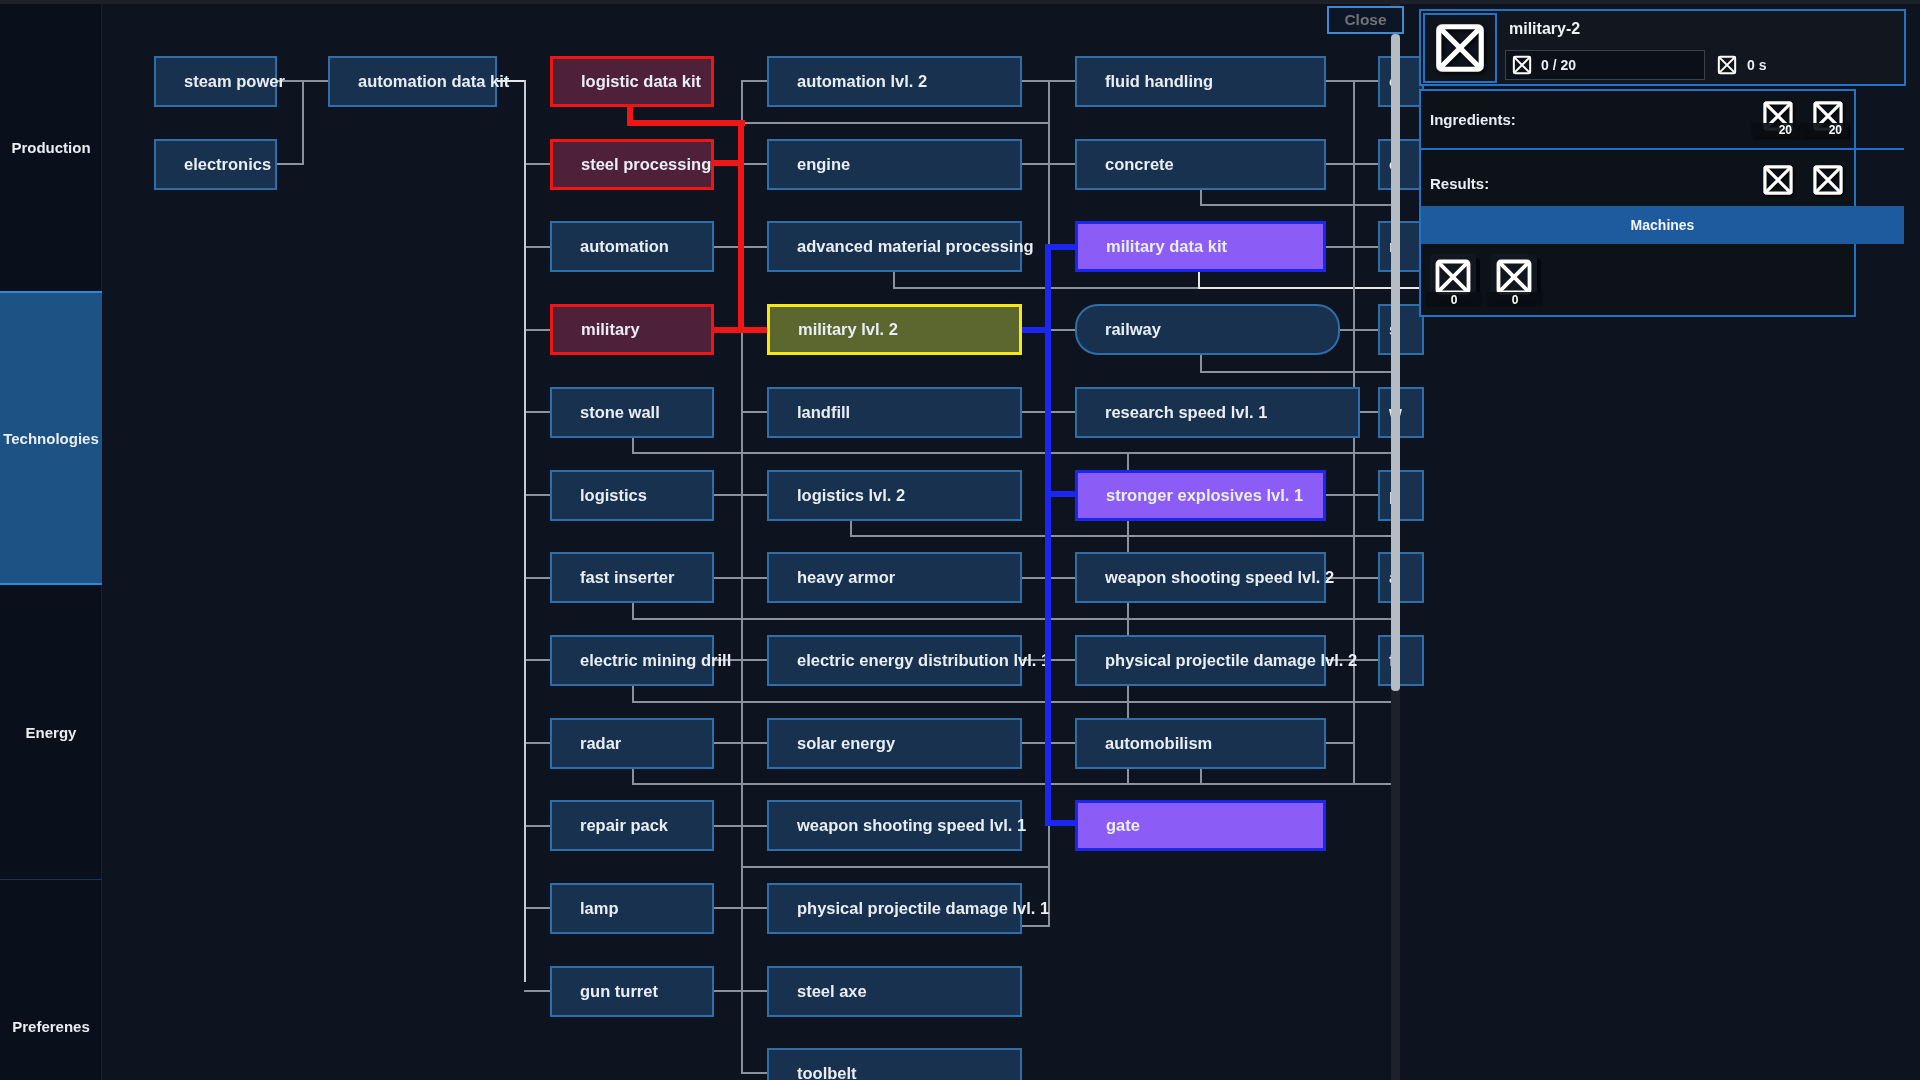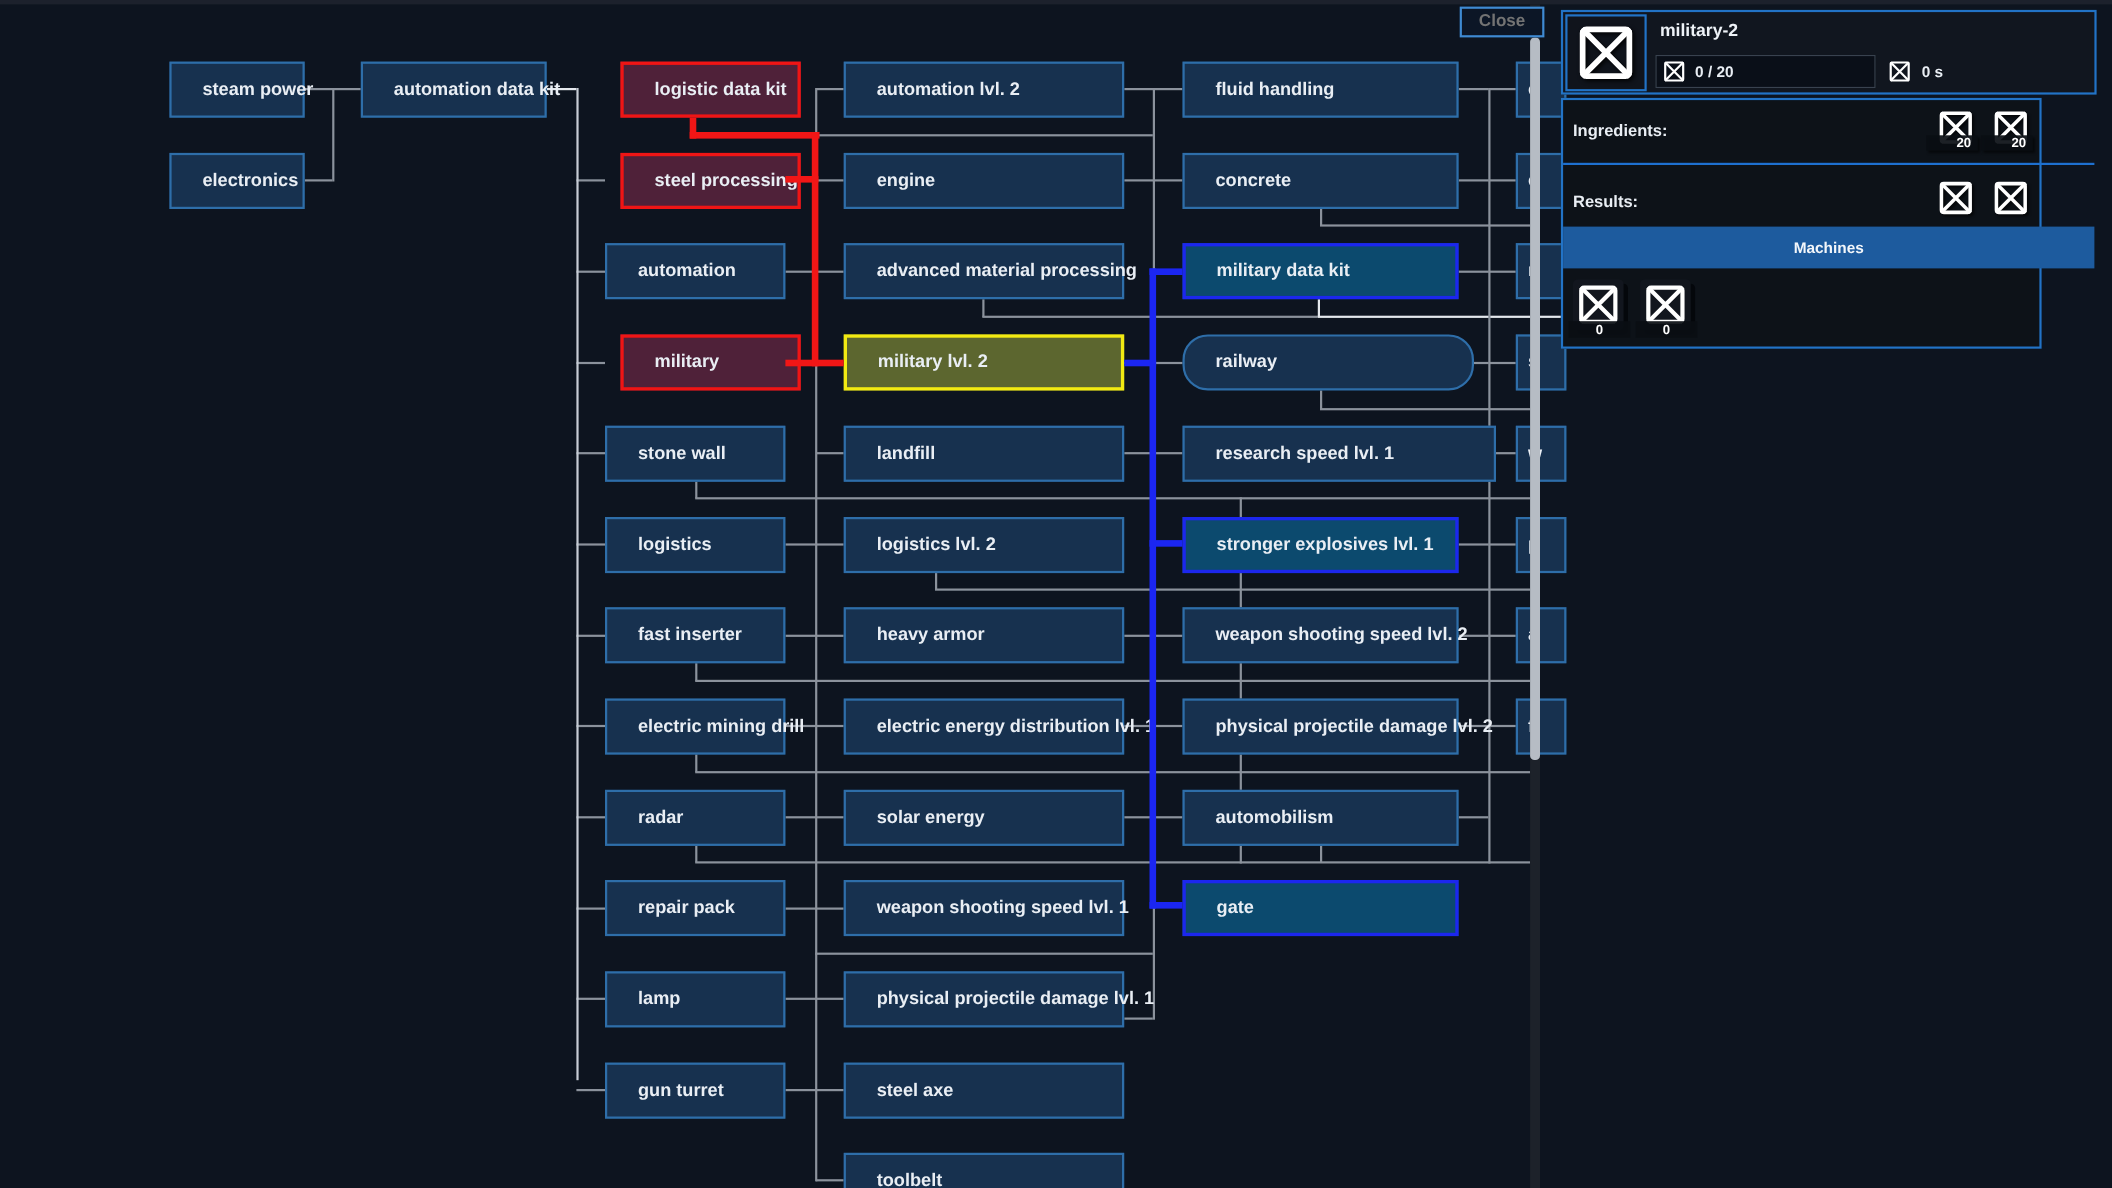--- a/index.html
+++ b/index.html
@@ -18,23 +18,23 @@
   .vl{position:absolute;width:2px;background:#8b929c;z-index:1;}
   .lw{background:#e4e8ed;}
   .lw2{background:#c6ccd4;}
   .rh{position:absolute;height:6px;background:#f11616;z-index:3;}
   .rv{position:absolute;width:6px;background:#f11616;z-index:3;}
   .bh{position:absolute;height:6px;background:#1b26f2;z-index:3;}
   .bv{position:absolute;width:6px;background:#1b26f2;z-index:3;}
   .node{position:absolute;height:51px;display:flex;align-items:center;padding-left:28px;
     font-size:16.5px;font-weight:600;color:#e9eef4;background:#17314f;border:2px solid #2e6ea9;
     z-index:2;white-space:nowrap;cursor:pointer;}
-  .n-red{border:3px solid #ef1515;background:#4f2139;margin-left:14px;}
+  .n-red{border:3px solid #ef1515;background:#4f2139;}
   .n-selected{border:3px solid #f2ea12;background:#5c662f;}
-  .n-unlock{border:3px solid #1c27ee;background:#0c4a6e;}
+  .n-unlock{border:3px solid #1c27ee;background:#8b5cf6;}
   .n-partial{padding-left:9px;overflow:hidden;}
   
   .sb-track{position:absolute;left:1391px;top:4px;width:9px;height:1076px;background:#1d222a;z-index:4;}
   .sb-thumb{position:absolute;left:1391px;top:34px;width:9px;height:657px;background:#b6bcc4;border-radius:4px;z-index:4;}
   
   .close-btn{position:absolute;left:1327px;top:6px;width:77px;height:28px;background:#0c1626;
     border:2px solid #3f8ad2;color:#737373;font-size:15.5px;font-weight:600;display:flex;
     align-items:center;justify-content:center;z-index:6;cursor:pointer;}
   
   .panel{position:absolute;left:1419px;top:9px;width:487px;z-index:6;font-weight:600;}
@@ -60,20 +60,26 @@
     color:#fff;font-size:12px;display:flex;align-items:center;justify-content:center;}
   .m-row{position:absolute;left:9px;top:163px;display:flex;gap:15px;}
   .xicon{display:block;}
 </style>
 </head>
 <body>
 
 <div class="screen">
   <div class="topstrip"></div>
 
+  <div class="sidebar">
+      <div class="sb-sec" style="top: 0px; height: 287px;">Production</div>
+      <div class="sb-sec sb-active" style="top: 287px; height: 294px;">Technologies</div>
+      <div class="sb-sec" style="top: 581px; height: 294px;">Energy</div>
+      <div class="sb-sec sb-pref" style="top: 875px; height: 294px;">Preferenes</div>
+    </div>
 
   <div>
       <div class="node" style="left: 154px; width: 123px; top: 56px;">steam power</div>
       <div class="node" style="left: 154px; width: 123px; top: 139px;">electronics</div>
       <div class="node" style="left: 328px; width: 169px; top: 56px;">automation data kit</div>
       <div class="node n-red" style="left: 550px; width: 164px; top: 56px;">logistic data kit</div>
       <div class="node n-red" style="left: 550px; width: 164px; top: 139px;">steel processing</div>
       <div class="node" style="left: 550px; width: 164px; top: 221px;">automation</div>
       <div class="node n-red" style="left: 550px; width: 164px; top: 304px;">military</div>
       <div class="node" style="left: 550px; width: 164px; top: 387px;">stone wall</div>

